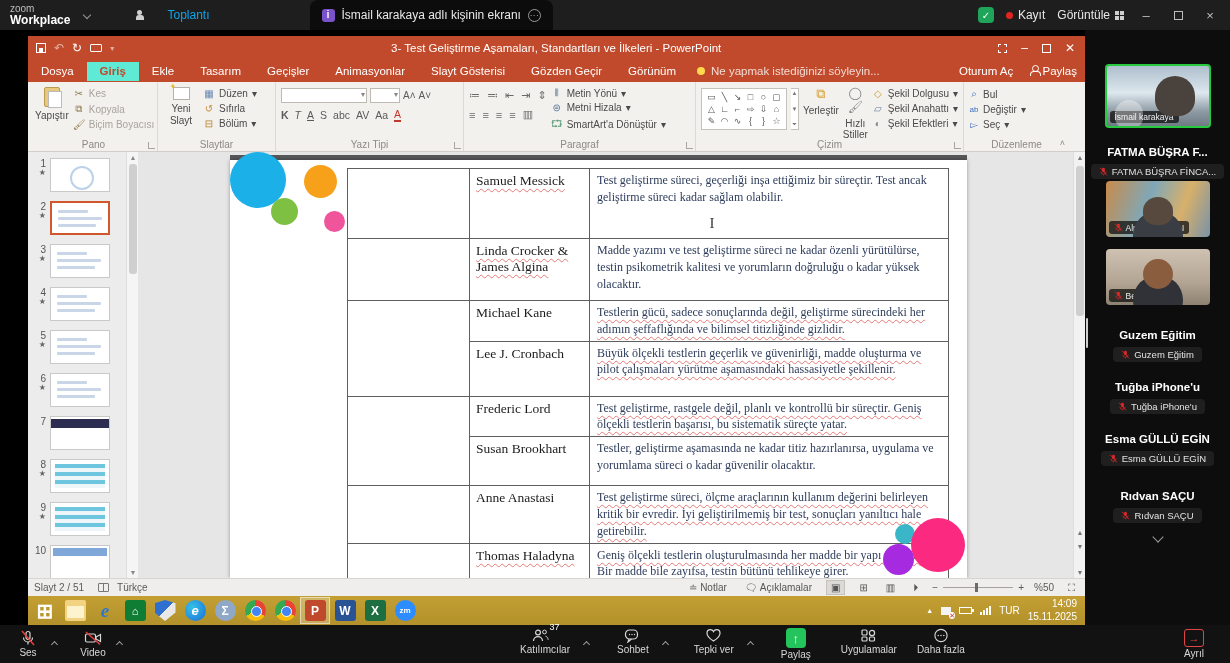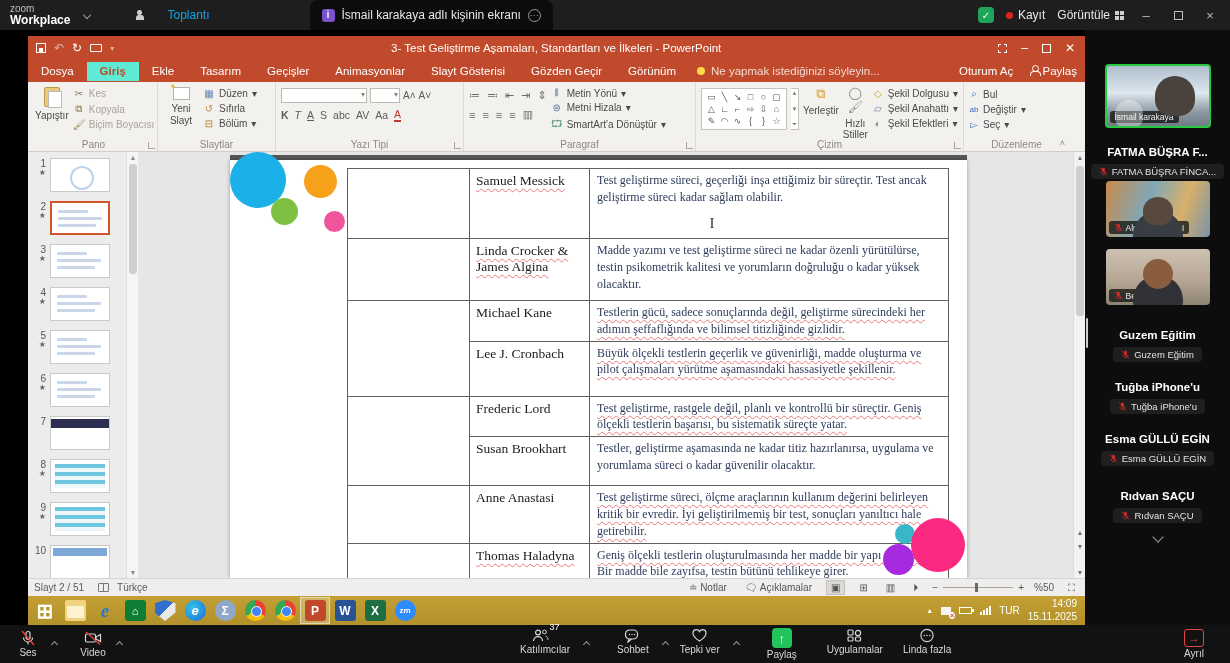--- a/index.html
+++ b/index.html
@@ -765,21 +765,21 @@
         <svg width="17" height="15" viewBox="0 0 17 15">
             <rect x="1.5" y="2" width="12" height="9" rx="4" fill="none" stroke="#d8d8d8" stroke-width="1.2"></rect>
             <path d="M5 11l-1 3 3.5-3" fill="none" stroke="#d8d8d8" stroke-width="1.2"></path>
             <circle cx="5.5" cy="6.5" r=".7" fill="#d8d8d8"></circle>
             <circle cx="8" cy="6.5" r=".7" fill="#d8d8d8"></circle>
             <circle cx="10.5" cy="6.5" r=".7" fill="#d8d8d8"></circle>
           </svg>
         <span>Sohbet</span>
       </div>
       <span class="upchv"></span>
-      <div class="zbtn" style="">
+      <div class="zbtn" style="margin-left:14px">
         <svg width="17" height="15" viewBox="0 0 17 15">
             <path d="M8.5 13S2 9 2 5.2C2 3 3.6 1.6 5.4 1.6c1.3 0 2.5.8 3.1 2 .6-1.2 1.8-2 3.1-2C13.4 1.6 15 3 15 5.2 15 9 8.5 13 8.5 13z" fill="none" stroke="#d8d8d8" stroke-width="1.2"></path>
           </svg>
         <span>Tepki ver</span>
       </div>
       <span class="upchv"></span>
       <div class="zbtn" style="margin-left:16px">
         <span class="sharebox">↑</span>
         <span>Paylaş</span>
       </div>
@@ -792,21 +792,21 @@
           </svg>
         <span>Uygulamalar</span>
       </div>
       <div class="zbtn">
         <svg width="16" height="15" viewBox="0 0 16 16">
             <circle cx="8" cy="8" r="6.5" fill="none" stroke="#d8d8d8" stroke-width="1.2"></circle>
             <circle cx="5" cy="8" r=".8" fill="#d8d8d8"></circle>
             <circle cx="8" cy="8" r=".8" fill="#d8d8d8"></circle>
             <circle cx="11" cy="8" r=".8" fill="#d8d8d8"></circle>
           </svg>
-        <span>Linda fazla</span>
+        <span>Daha fazla</span>
       </div>
     </div>
     <div class="zgroup-right">
       <div class="zbtn">
         <span class="leavebox">→</span>
         <span>Ayrıl</span>
       </div>
     </div>
   </div>
 

